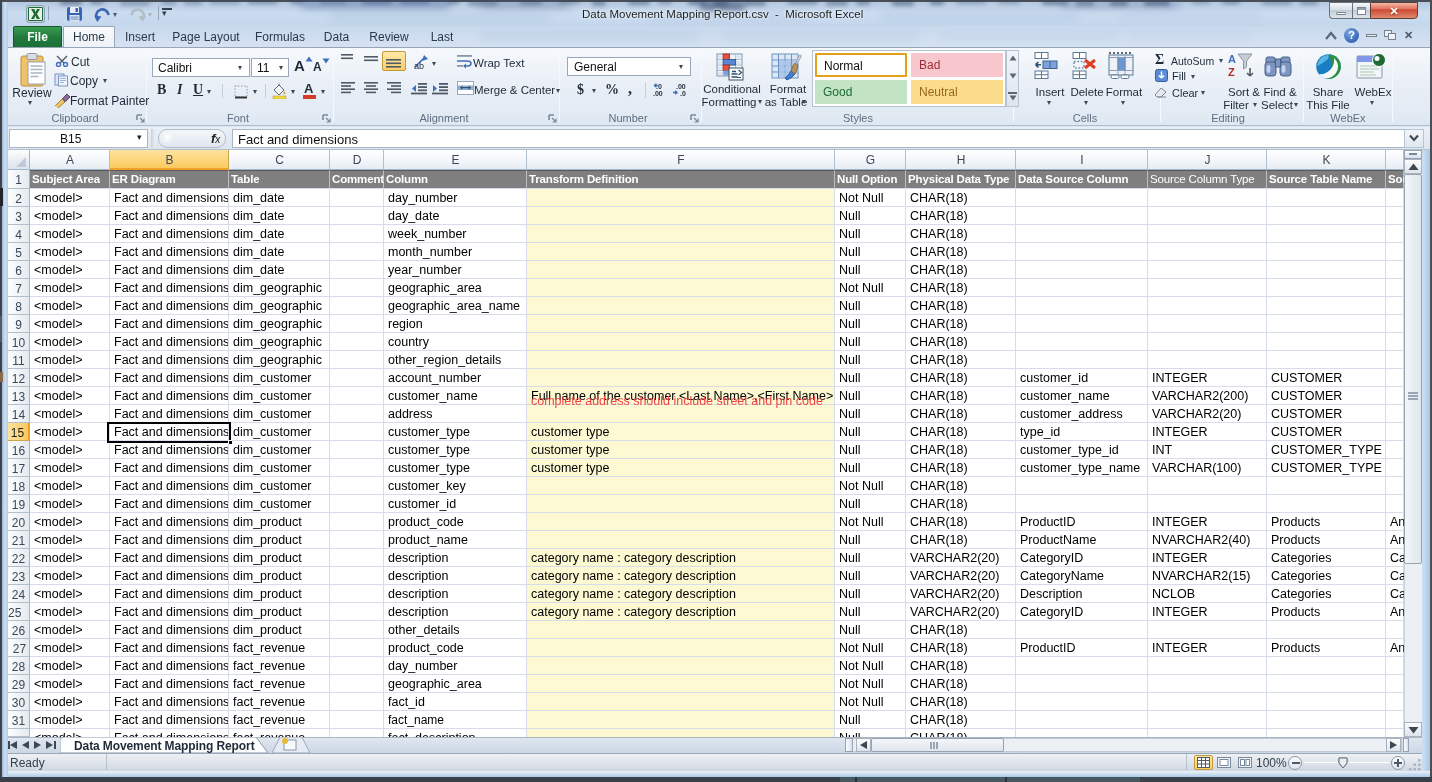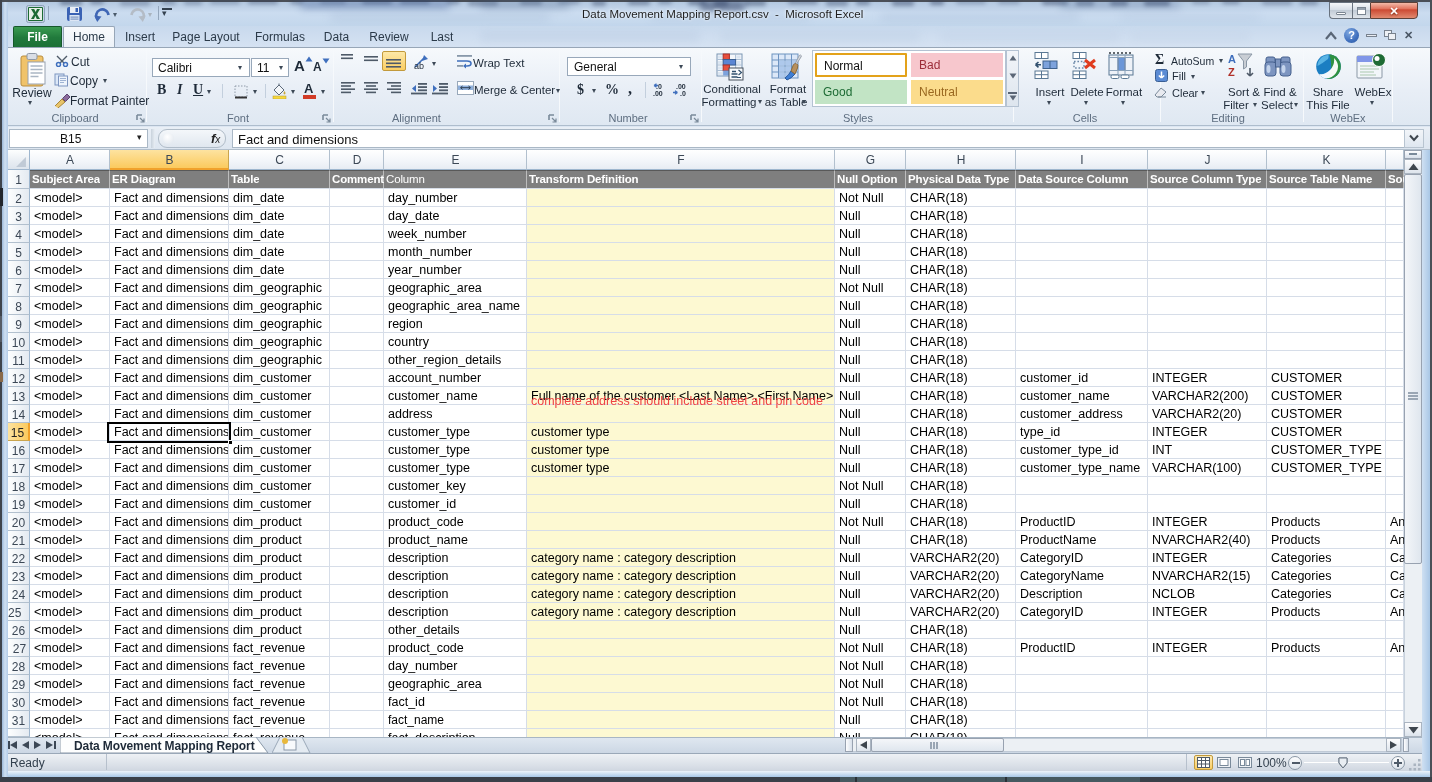--- a/index.html
+++ b/index.html
@@ -118,21 +118,21 @@
 <div class="ab" style="left:146px;top:50px;width:1px;height:72px;background:#c3cfdd;border-right:1px solid #f6f9fc"></div>
 <div class="ab" style="left:333px;top:50px;width:1px;height:72px;background:#c3cfdd;border-right:1px solid #f6f9fc"></div>
 <div class="ab" style="left:559px;top:50px;width:1px;height:72px;background:#c3cfdd;border-right:1px solid #f6f9fc"></div>
 <div class="ab" style="left:701px;top:50px;width:1px;height:72px;background:#c3cfdd;border-right:1px solid #f6f9fc"></div>
 <div class="ab" style="left:1013px;top:50px;width:1px;height:72px;background:#c3cfdd;border-right:1px solid #f6f9fc"></div>
 <div class="ab" style="left:1160px;top:50px;width:1px;height:72px;background:#c3cfdd;border-right:1px solid #f6f9fc"></div>
 <div class="ab" style="left:1303px;top:50px;width:1px;height:72px;background:#c3cfdd;border-right:1px solid #f6f9fc"></div>
 <div class="ab" style="left:1392px;top:50px;width:1px;height:72px;background:#c3cfdd;border-right:1px solid #f6f9fc"></div>
 <div class="tx" style="left:15px;top:112px;width:120px;text-align:center;font-size:11px;color:#5e6e80">Clipboard</div>
 <div class="tx" style="left:178px;top:112px;width:120px;text-align:center;font-size:11px;color:#5e6e80">Font</div>
-<div class="tx" style="left:392px;top:112px;width:120px;font-size:11px;color:#5e6e80">Alignment</div>
+<div class="tx" style="left:384px;top:112px;width:120px;text-align:center;font-size:11px;color:#5e6e80">Alignment</div>
 <div class="tx" style="left:568px;top:112px;width:120px;text-align:center;font-size:11px;color:#5e6e80">Number</div>
 <div class="tx" style="left:798px;top:112px;width:120px;text-align:center;font-size:11px;color:#5e6e80">Styles</div>
 <div class="tx" style="left:1025px;top:112px;width:120px;text-align:center;font-size:11px;color:#5e6e80">Cells</div>
 <div class="tx" style="left:1168px;top:112px;width:120px;text-align:center;font-size:11px;color:#5e6e80">Editing</div>
 <div class="tx" style="left:1288px;top:112px;width:120px;text-align:center;font-size:11px;color:#5e6e80">WebEx</div>
 <svg class="ab" style="left:136px;top:114px" width="9" height="9" viewBox="0 0 9 9">
     <path d="M1 1 L6 1 M1 1 L1 6" stroke="#7a8a9a" stroke-width="1.6" fill="none"></path>
     <path d="M4 4 L8 8 M8 4.5 L8 8 L4.5 8" stroke="#7a8a9a" stroke-width="1.2" fill="none"></path>
   </svg>
 <svg class="ab" style="left:322px;top:114px" width="9" height="9" viewBox="0 0 9 9">
@@ -574,31 +574,31 @@
 <div class="ab" style="left:8px;top:729px;width:22px;height:8px;background:linear-gradient(90deg,#fdfefe,#e4eaf1);border-right:1px solid #9eb6ce;border-bottom:1px solid #b2c0ce"></div>
 <div class="ab" style="left:30px;top:170px;width:80px;height:19px;background:#7f7f7f;border-right:1px solid #bdbdbd;border-bottom:1px solid #595959;border-top:1px solid #595959;overflow:hidden"></div>
 <div class="tx" style="left:32px;top:173px;font-size:11.5px;font-weight:bold;color:#fff;max-width:78px;overflow:hidden;letter-spacing:-0.15px">Subject Area</div>
 <div class="ab" style="left:110px;top:170px;width:119px;height:19px;background:#7f7f7f;border-right:1px solid #bdbdbd;border-bottom:1px solid #595959;border-top:1px solid #595959;overflow:hidden"></div>
 <div class="tx" style="left:112px;top:173px;font-size:11.5px;font-weight:bold;color:#fff;max-width:117px;overflow:hidden;letter-spacing:-0.15px">ER Diagram</div>
 <div class="ab" style="left:229px;top:170px;width:101px;height:19px;background:#7f7f7f;border-right:1px solid #bdbdbd;border-bottom:1px solid #595959;border-top:1px solid #595959;overflow:hidden"></div>
 <div class="tx" style="left:231px;top:173px;font-size:11.5px;font-weight:bold;color:#fff;max-width:99px;overflow:hidden;letter-spacing:-0.15px">Table</div>
 <div class="ab" style="left:330px;top:170px;width:54px;height:19px;background:#7f7f7f;border-right:1px solid #bdbdbd;border-bottom:1px solid #595959;border-top:1px solid #595959;overflow:hidden"></div>
 <div class="tx" style="left:332px;top:173px;font-size:11.5px;font-weight:bold;color:#fff;max-width:52px;overflow:hidden;letter-spacing:-0.15px">Comment</div>
 <div class="ab" style="left:384px;top:170px;width:143px;height:19px;background:#7f7f7f;border-right:1px solid #bdbdbd;border-bottom:1px solid #595959;border-top:1px solid #595959;overflow:hidden"></div>
-<div class="tx" style="left:386px;top:173px;font-size:11.5px;font-weight:normal;color:#fff;max-width:141px;overflow:hidden;letter-spacing:-0.15px">Column</div>
+<div class="tx" style="left:386px;top:173px;font-size:11.5px;font-weight:bold;color:#fff;max-width:141px;overflow:hidden;letter-spacing:-0.15px">Column</div>
 <div class="ab" style="left:527px;top:170px;width:308px;height:19px;background:#7f7f7f;border-right:1px solid #bdbdbd;border-bottom:1px solid #595959;border-top:1px solid #595959;overflow:hidden"></div>
 <div class="tx" style="left:529px;top:173px;font-size:11.5px;font-weight:bold;color:#fff;max-width:306px;overflow:hidden;letter-spacing:-0.15px">Transform Definition</div>
 <div class="ab" style="left:835px;top:170px;width:71px;height:19px;background:#7f7f7f;border-right:1px solid #bdbdbd;border-bottom:1px solid #595959;border-top:1px solid #595959;overflow:hidden"></div>
 <div class="tx" style="left:837px;top:173px;font-size:11.5px;font-weight:bold;color:#fff;max-width:69px;overflow:hidden;letter-spacing:-0.15px">Null Option</div>
 <div class="ab" style="left:906px;top:170px;width:110px;height:19px;background:#7f7f7f;border-right:1px solid #bdbdbd;border-bottom:1px solid #595959;border-top:1px solid #595959;overflow:hidden"></div>
 <div class="tx" style="left:908px;top:173px;font-size:11.5px;font-weight:bold;color:#fff;max-width:108px;overflow:hidden;letter-spacing:-0.15px">Physical Data Type</div>
 <div class="ab" style="left:1016px;top:170px;width:132px;height:19px;background:#7f7f7f;border-right:1px solid #bdbdbd;border-bottom:1px solid #595959;border-top:1px solid #595959;overflow:hidden"></div>
 <div class="tx" style="left:1018px;top:173px;font-size:11.5px;font-weight:bold;color:#fff;max-width:130px;overflow:hidden;letter-spacing:-0.15px">Data Source Column</div>
 <div class="ab" style="left:1148px;top:170px;width:119px;height:19px;background:#7f7f7f;border-right:1px solid #bdbdbd;border-bottom:1px solid #595959;border-top:1px solid #595959;overflow:hidden"></div>
-<div class="tx" style="left:1150px;top:173px;font-size:11.5px;font-weight:bold;color:#fff;max-width:117px;overflow:hidden;letter-spacing:-0.15px">Source Column Type</div>
+<div class="tx" style="left:1150px;top:173px;font-size:11.5px;font-weight:normal;color:#fff;max-width:117px;overflow:hidden;letter-spacing:-0.15px">Source Column Type</div>
 <div class="ab" style="left:1267px;top:170px;width:119px;height:19px;background:#7f7f7f;border-right:1px solid #bdbdbd;border-bottom:1px solid #595959;border-top:1px solid #595959;overflow:hidden"></div>
 <div class="tx" style="left:1269px;top:173px;font-size:11.5px;font-weight:bold;color:#fff;max-width:117px;overflow:hidden;letter-spacing:-0.15px">Source Table Name</div>
 <div class="ab" style="left:1386px;top:170px;width:18px;height:19px;background:#7f7f7f;border-right:1px solid #bdbdbd;border-bottom:1px solid #595959;border-top:1px solid #595959;overflow:hidden"></div>
 <div class="tx" style="left:1388px;top:173px;font-size:11.5px;font-weight:bold;color:#fff;max-width:16px;overflow:hidden;letter-spacing:-0.15px">Sou</div>
 <div class="ab" style="left:527px;top:189px;width:308px;height:18px;background:#fdf9d2"></div>
 <div class="ab" style="left:527px;top:207px;width:308px;height:18px;background:#fdf9d2"></div>
 <div class="ab" style="left:527px;top:225px;width:308px;height:18px;background:#fdf9d2"></div>
 <div class="ab" style="left:527px;top:243px;width:308px;height:18px;background:#fdf9d2"></div>
 <div class="ab" style="left:527px;top:261px;width:308px;height:18px;background:#fdf9d2"></div>
 <div class="ab" style="left:527px;top:279px;width:308px;height:18px;background:#fdf9d2"></div>

